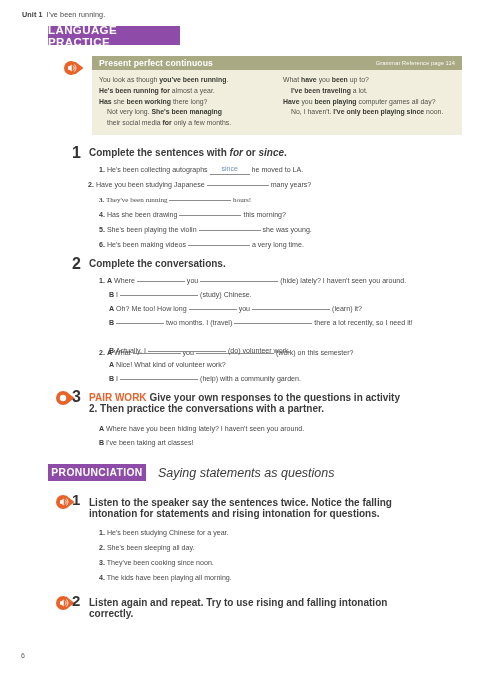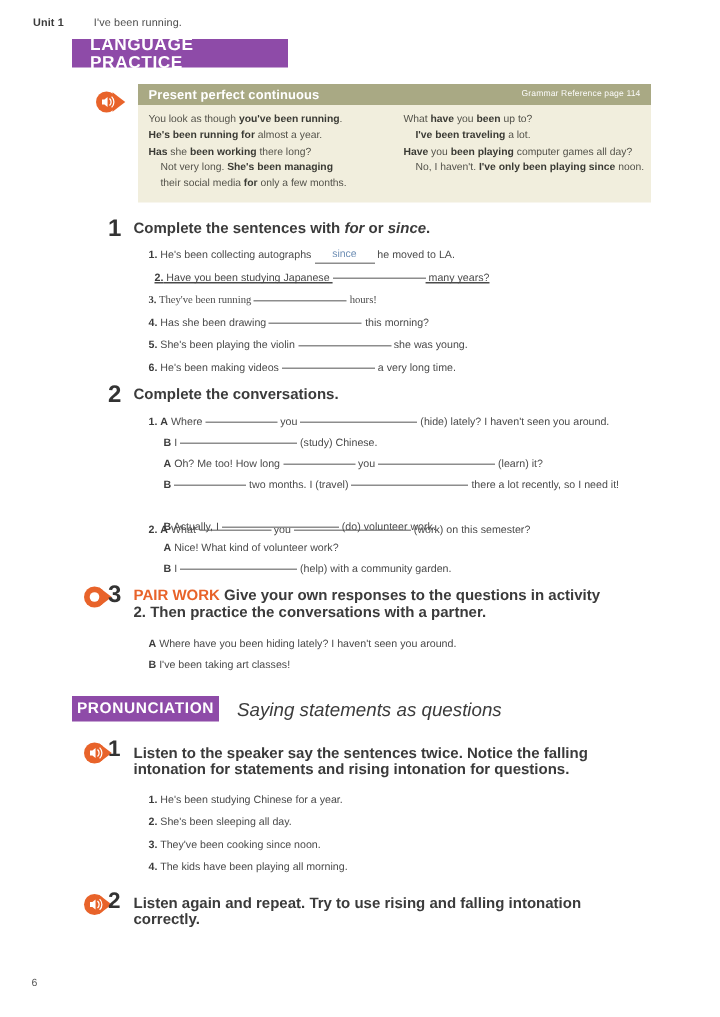--- a/index.html
+++ b/index.html
@@ -24,41 +24,40 @@
     font-size: 7.2px;
     letter-spacing: 0.1px;
     white-space: nowrap;
   }
   .runhead .unit {
     font-weight: bold;
     color: #3b3b3b;
   }
   .runhead .title {
     color: #4a4a4a;
-    margin-left: 20px;
+    margin-left: 4px;
   }
 
   
   .banner {
     position: absolute;
     background: #8e4ba8;
     color: #ffffff;
     font-weight: bold;
     letter-spacing: 0.4px;
     display: flex;
     align-items: center;
     justify-content: center;
   }
   .banner-lp {
     left: 48px;
     top: 26px;
     width: 132px;
     height: 19px;
     font-size: 11.5px;
-    padding-left: 12px;
   }
   .banner-pr {
     left: 48px;
     top: 464px;
     width: 98px;
     height: 17px;
     font-size: 10.3px;
   }
   .section-subtitle {
     position: absolute;
@@ -79,21 +78,21 @@
     width: 26px;
     height: 16px;
   }
   .audio-icon svg { display: block; }
 
   
   .gbox {
     position: absolute;
     left: 92px;
     top: 56px;
-    width: 342px;
+    width: 370px;
   }
   .gbox-head {
     background: #a9a984;
     height: 14px;
     display: flex;
     align-items: center;
     padding: 0 7px;
     box-sizing: border-box;
   }
   .gbox-head .g-title {
@@ -235,21 +234,21 @@
       <div class="gline indent"><b>I've been traveling</b> a lot.</div>
       <div class="gline"><b>Have</b> you <b>been playing</b> computer games all day?</div>
       <div class="gline indent">No, I haven't. <b>I've only been playing since</b> noon.</div>
     </div>
   </div>
 </div>
 
 <div class="ex-num" style="left:72px; top:145px;">1</div>
 <div class="ex-instr" style="left:89px; top:148px; width:320px;">Complete the sentences with <i>for</i> or <i>since</i>.</div>
 <div class="item" style="left:99px; top:165px;"><span class="n">1.</span> He's been collecting autographs <span class="answer" style="width:40px">since</span> he moved to LA.</div>
-<div class="item" style="left:103px; top:180px;text-decoration:underline;"><span class="n">2.</span> Have you been studying Japanese <span class="blank b-l"></span> many years?</div>
+<div class="item" style="left:88px; top:180px;"><span class="n">2.</span> Have you been studying Japanese <span class="blank b-l"></span> many years?</div>
 <div class="item" style="left:99px; top:195px;font-family:Liberation Serif, serif;"><span class="n">3.</span> They've been running <span class="blank b-l"></span> hours!</div>
 <div class="item" style="left:99px; top:210px;"><span class="n">4.</span> Has she been drawing <span class="blank b-l"></span> this morning?</div>
 <div class="item" style="left:99px; top:225px;"><span class="n">5.</span> She's been playing the violin <span class="blank b-l"></span> she was young.</div>
 <div class="item" style="left:99px; top:240px;"><span class="n">6.</span> He's been making videos <span class="blank b-l"></span> a very long time.</div>
 
 <div class="ex-num" style="left:72px; top:256px;">2</div>
 <div class="ex-instr" style="left:89px; top:259px; width:320px;">Complete the conversations.</div>
 <div class="item" style="left:99px; top:276px;"><span class="n">1.</span> <span class="spk">A</span> Where <span class="blank b-m"></span> you <span class="blank b-xl"></span> (hide) lately? I haven't seen you around.</div>
 <div class="item" style="left:99px; top:290px;"><span class="spk" style="margin-left:10px">B</span> I <span class="blank b-xl"></span> (study) Chinese.</div>
 <div class="item" style="left:99px; top:304px;"><span class="spk" style="margin-left:10px">A</span> Oh? Me too! How long <span class="blank b-m"></span> you <span class="blank b-xl"></span> (learn) it?</div>

